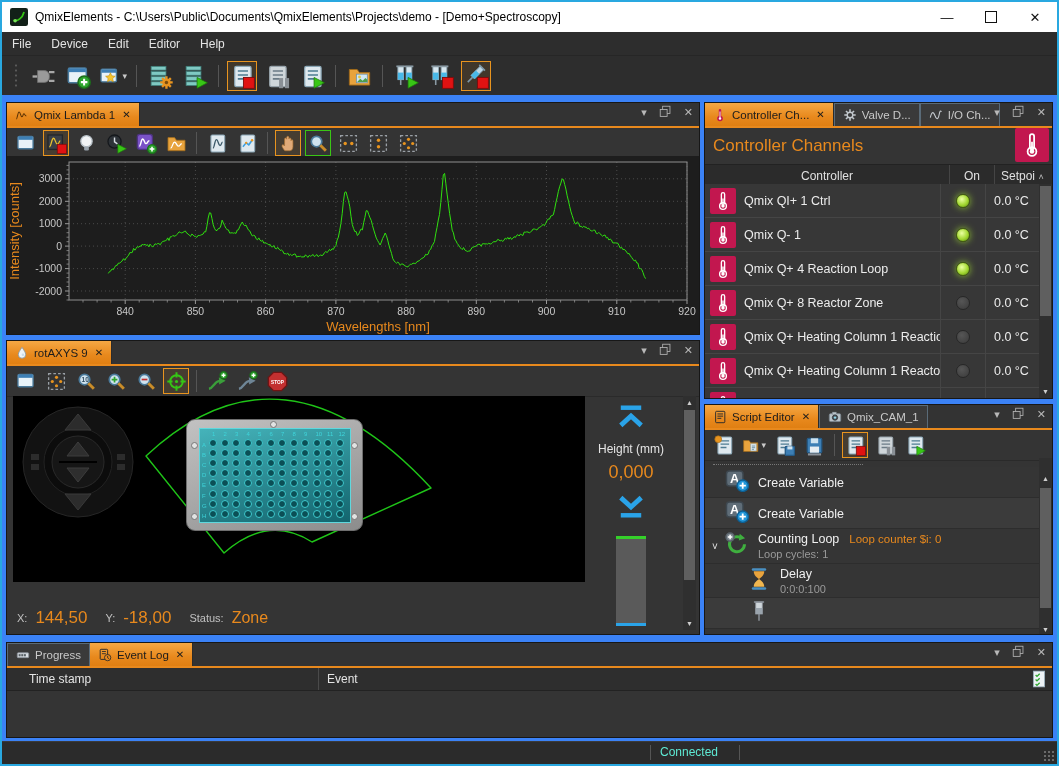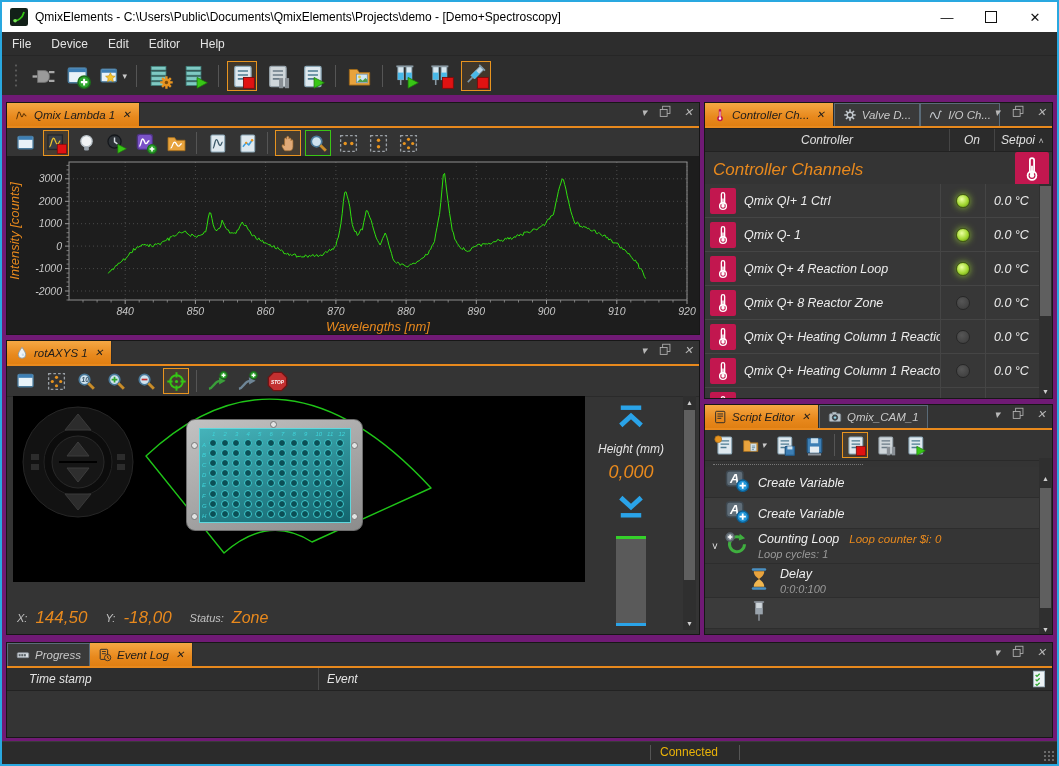--- a/index.html
+++ b/index.html
@@ -20,21 +20,21 @@
   #toolbar{position:absolute;top:53px;left:0;right:0;height:40px;background:#2d2d2d;border-top:1px solid #262626;
     display:flex;align-items:center;padding-left:12px;gap:5px;}
   .grip{width:5px;height:26px;margin-right:4px;background:radial-gradient(circle,#5a5a5a 1px,transparent 1.2px);background-size:4px 5px;}
   .tb{width:30px;height:30px;display:flex;align-items:center;justify-content:center;border:1px solid transparent;box-sizing:border-box;}
   .tb svg{width:25px;height:25px;}
   .tb.hl{border-color:#e8941f;background:rgba(232,148,31,.10);}
   .tb.hlg{border-color:#3ac615;}
   .tb .caret{font-size:9px;color:#c9c9c9;margin-left:2px;}
   .sep{width:1px;height:22px;background:#555;margin:0 3px;flex:0 0 auto;}
   
-  #dock{position:absolute;top:93px;left:0;right:0;bottom:22px;background:#701a75;font-style:italic;}
+  #dock{position:absolute;top:93px;left:0;right:0;bottom:22px;background:#3b82f6;}
   .panel{position:absolute;background:#343434;border:1px solid #171717;box-sizing:border-box;overflow:hidden;}
   .tabbar{position:relative;height:23px;background:#333;border-bottom:2px solid #e8891d;display:flex;}
   .tab{display:flex;align-items:center;gap:5px;padding:0 8px;font-size:11.5px;color:#c9c9c9;background:#3a3a3a;border-right:1px solid #2b2b2b;}
   .tab svg{width:14px;height:14px;}
   .tab.active{background:linear-gradient(#f5a844,#e8891d 60%,#e07f12);color:#1c1c1c;}
   .tab .close{font-size:10px;margin-left:2px;}
   .tab.inactive2{border:1px solid #5a6b78;border-bottom:none;}
   .chrome{position:absolute;right:6px;top:2px;display:flex;gap:12px;align-items:center;color:#b8b8b8;font-size:11px;}
   .chrome svg{width:13px;height:13px;}
   .ptoolbar{height:30px;background:#343434;display:flex;align-items:center;padding-left:6px;gap:4px;border-bottom:1px solid #2a2a2a;}
@@ -101,21 +101,21 @@
   #ev-head .h1{width:312px;padding-left:22px;line-height:22px;border-right:1px solid #4a4a4a;box-sizing:border-box;}
   #ev-head .h2{width:270px;padding-left:8px;line-height:22px;border-right:1px solid #4a4a4a;box-sizing:border-box;}
   #ev-head .h3{flex:1;padding-left:8px;line-height:22px;}
   #ev-head .scrollicon{position:absolute;right:4px;top:2px;width:18px;height:18px;}
   .erow{height:22px;display:flex;align-items:center;background:#2b3a44;font-size:12px;color:#e6edf2;}
   .erow svg{width:15px;height:15px;margin:0 6px 0 6px;}
   .erow .e1{width:285px;}
   .erow .e2{width:270px;padding-left:8px;box-sizing:border-box;}
   .erow .e3{flex:1;padding-left:8px;}
   
-  #statusbar{position:absolute;left:0;right:0;bottom:0;height:22px;background:#2b2b2b;border-top:1px solid #3a3a3a;font-size:12px;color:#eab308;}
+  #statusbar{position:absolute;left:0;right:0;bottom:0;height:22px;background:#2b2b2b;border-top:1px solid #3a3a3a;font-size:12px;color:#5eead4;}
   #statusbar .sep2{position:absolute;top:3px;width:1px;height:15px;background:#555;}
   #statusbar .conn{position:absolute;left:658px;top:3px;}
   #grip2{position:absolute;right:2px;bottom:2px;width:12px;height:12px;
     background:radial-gradient(circle,#6a6a6a 1px,transparent 1.2px);background-size:4px 4px;}
   text{font-family:"Liberation Sans",sans-serif;}
 </style>
 </head>
 <body>
 
 <div id="window">
@@ -501,21 +501,21 @@
       </div>
     </div>
 
     <div class="panel" id="rotaxys">
       <div class="tabbar" id="rx-tabs">
           <span class="tab active">
             <svg viewBox="0 0 16 16">
               <path d="M8 1.5C5.7 5 3.8 7.4 3.8 9.8a4.2 4.2 0 008.4 0C12.2 7.4 10.3 5 8 1.5z" fill="#eef3f6" stroke="#8899a4"></path>
               <circle cx="9" cy="10" r="1.4" fill="#c9dde8"></circle>
             </svg>
-            <span>rotAXYS 1</span>
+            <span>rotAXYS 9</span>
             <span class="close">✕</span>
           </span>
           <span class="chrome">
             <span>▾</span>
             <span><svg viewBox="0 0 16 16">
                 <rect x="4.5" y="1.5" width="9" height="9" fill="none" stroke="#b8b8b8"></rect>
                 <rect x="1.5" y="5.5" width="8.5" height="8.5" fill="#3a3a3a" stroke="#b8b8b8"></rect>
               </svg></span>
             <span>✕</span>
           </span>
@@ -793,35 +793,35 @@
           </span>
           <span class="chrome">
             <span>▾</span>
             <span><svg viewBox="0 0 16 16">
                 <rect x="4.5" y="1.5" width="9" height="9" fill="none" stroke="#b8b8b8"></rect>
                 <rect x="1.5" y="5.5" width="8.5" height="8.5" fill="#3a3a3a" stroke="#b8b8b8"></rect>
               </svg></span>
             <span>✕</span>
           </span>
         </div>
+      <div id="ctrl-title">
+        <span>Controller Channels</span>
+        <span class="thermobox" id="ctrl-title-icon">
+            <svg viewBox="0 0 16 16">
+              <rect x="6.7" y="1.3" width="2.6" height="9.4" rx="1.3" fill="none" stroke="#fff" stroke-width="1.1"></rect>
+              <circle cx="8" cy="12" r="2.7" fill="none" stroke="#fff" stroke-width="1.1"></circle>
+              <circle cx="8" cy="12" r="1.4" fill="#fff"></circle>
+              <rect x="7.45" y="6" width="1.1" height="4.6" fill="#fff"></rect>
+            </svg>
+          </span>
+      </div>
       <div id="ctrl-head">
         <span class="c-name">Controller</span>
         <span class="c-on">On</span>
         <span class="c-set"><span>Setpoi</span> <span style="font-size:9px;color:#bbb">˄</span></span>
-      </div>
-      <div id="ctrl-title">
-        <span>Controller Channels</span>
-        <span class="thermobox" id="ctrl-title-icon">
-            <svg viewBox="0 0 16 16">
-              <rect x="6.7" y="1.3" width="2.6" height="9.4" rx="1.3" fill="none" stroke="#fff" stroke-width="1.1"></rect>
-              <circle cx="8" cy="12" r="2.7" fill="none" stroke="#fff" stroke-width="1.1"></circle>
-              <circle cx="8" cy="12" r="1.4" fill="#fff"></circle>
-              <rect x="7.45" y="6" width="1.1" height="4.6" fill="#fff"></rect>
-            </svg>
-          </span>
       </div>
       <div id="ctrl-rows">
           <div class="crow">
             <span class="thermobox">
               <svg viewBox="0 0 16 16">
                 <rect x="6.7" y="1.3" width="2.6" height="9.4" rx="1.3" fill="none" stroke="#fff" stroke-width="1.1"></rect>
                 <circle cx="8" cy="12" r="2.7" fill="none" stroke="#fff" stroke-width="1.1"></circle>
                 <circle cx="8" cy="12" r="1.4" fill="#fff"></circle>
                 <rect x="7.45" y="6" width="1.1" height="4.6" fill="#fff"></rect>
               </svg>

